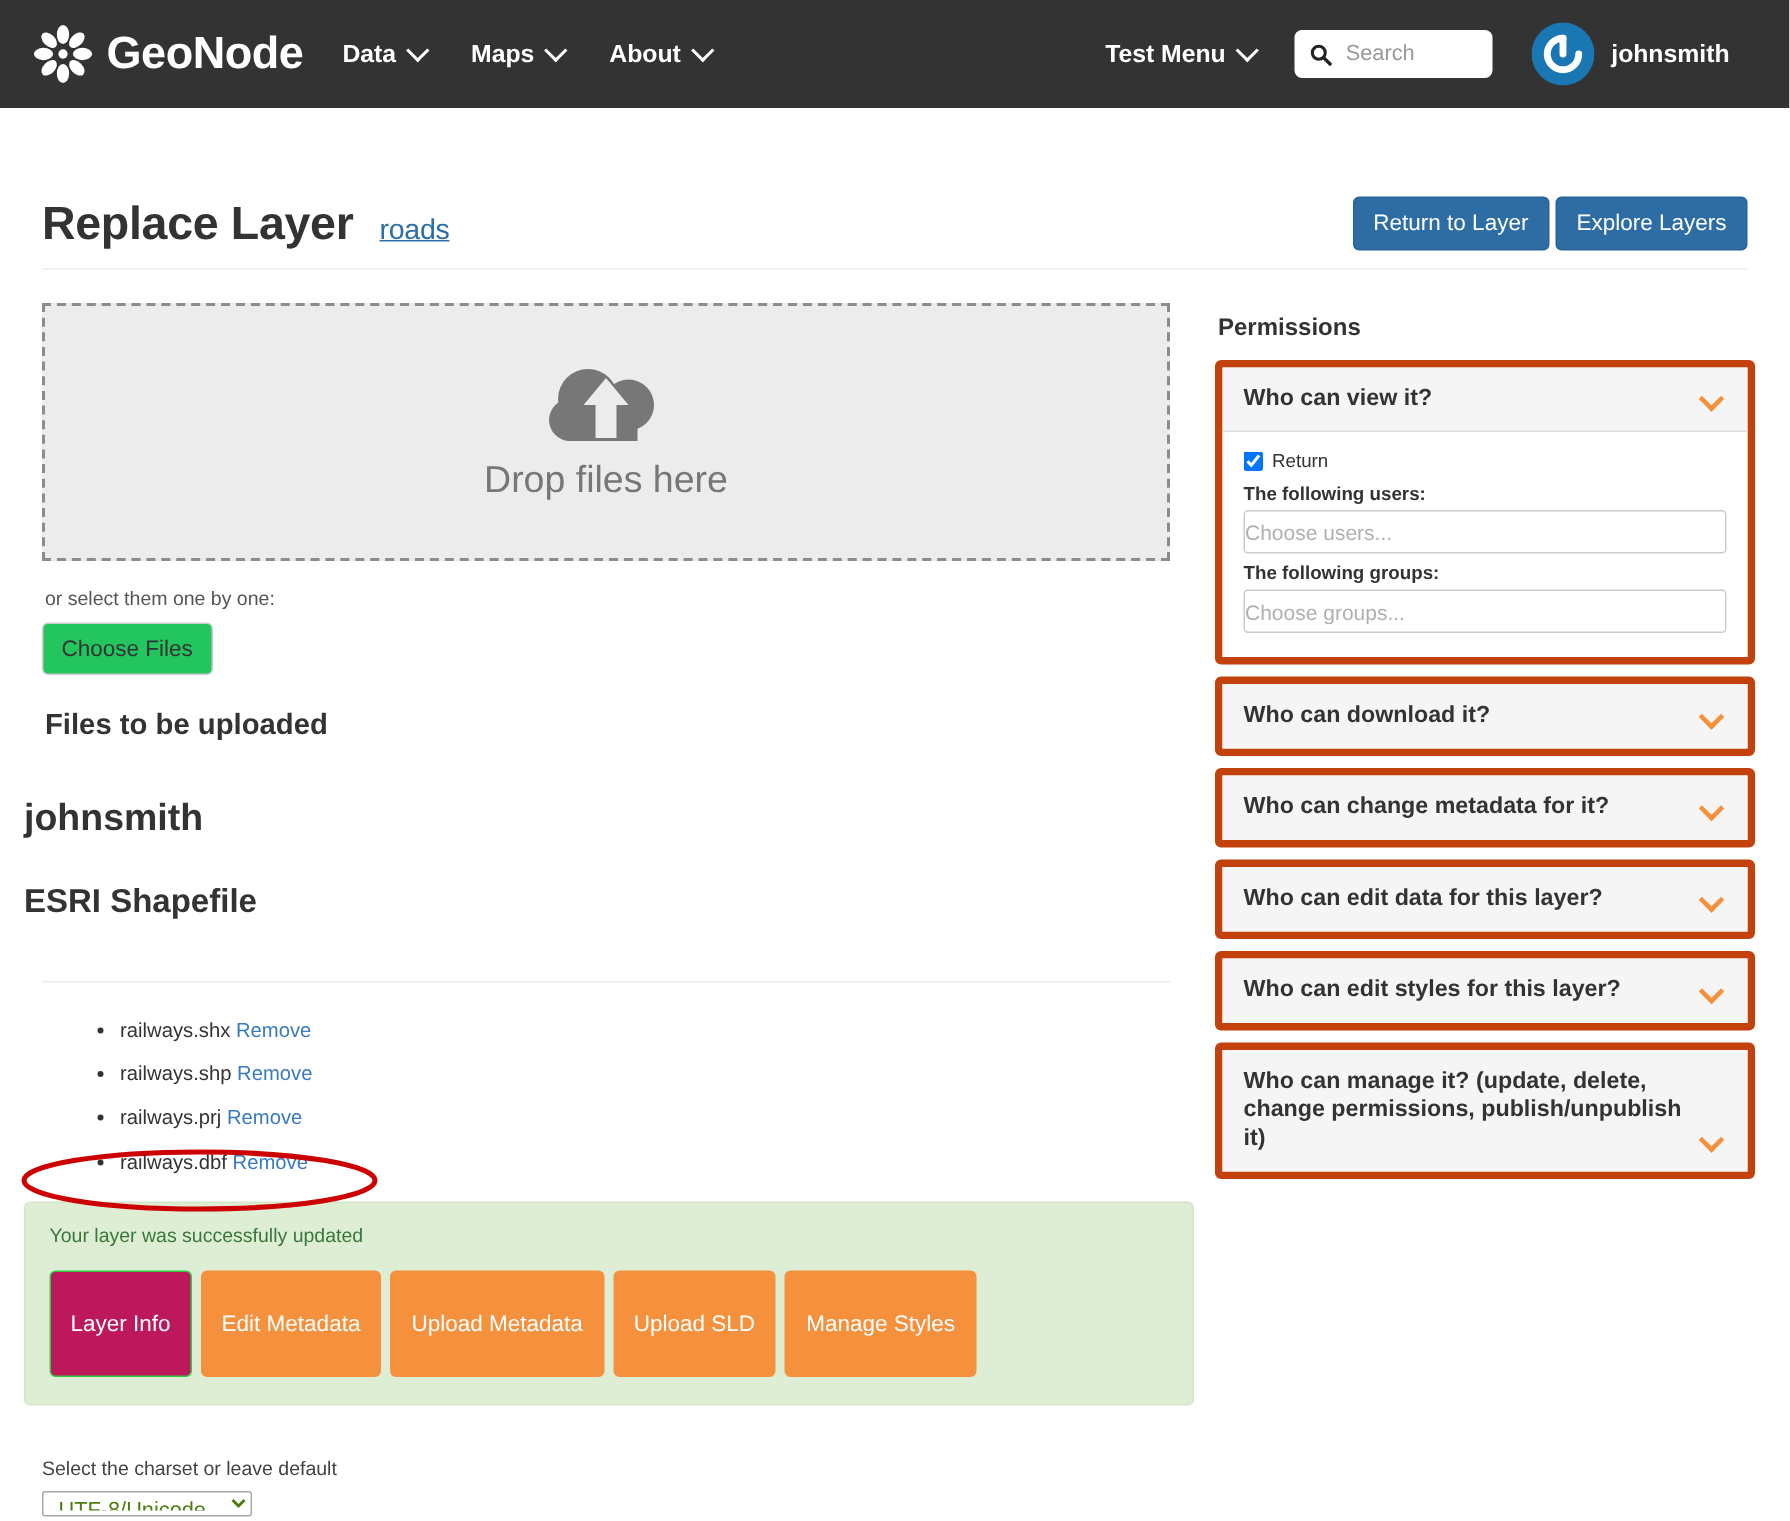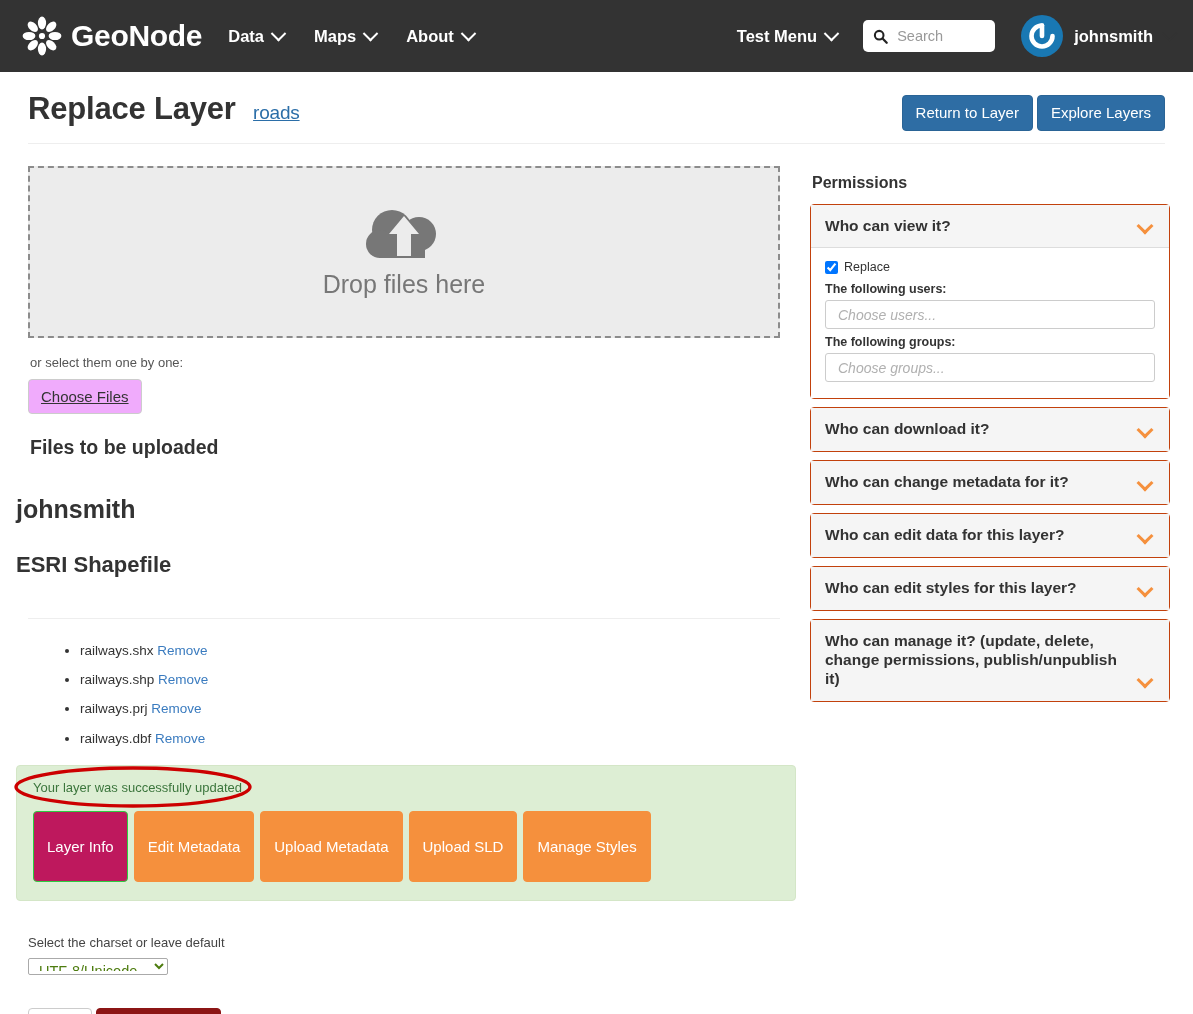--- a/index.html
+++ b/index.html
@@ -85,22 +85,22 @@
   }
   .search-input::placeholder { color: #999; }
   .user-block { display: flex; align-items: center; gap: 11px; cursor: pointer; }
   .avatar { width: 42px; height: 42px; border-radius: 50%; display:block; }
   .user-name { color: #ffffff; font-size: 16.5px; font-weight: bold; }
 
   
   .page-wrap { padding: 0 28px; position: relative; }
   .page-head {
     display: flex;
-    align-items: center;
-    padding-top: 16px;
+    align-items: flex-end;
+    padding-top: 52px;
     padding-bottom: 12px;
     border-bottom: 1px solid #eeeeee;
     margin-bottom: 22px;
   }
   .page-title {
     font-size: 31px;
     font-weight: bold;
     color: #333333;
     margin: 0;
     letter-spacing: -0.2px;
@@ -146,27 +146,26 @@
     cursor: pointer;
   }
   .cloud-icon { width: 90px; height: 66px; display:block; }
   .dropzone-text {
     font-size: 25px;
     color: #777777;
     font-weight: normal;
   }
   .hint-text { font-size: 13px; color: #555555; margin: 17px 0 9px 2px; }
   .btn-file {
-    background: #f0abfc;
+    background: #22c55e;
     border: 1px solid #cccccc;
     border-radius: 4px;
     color: #333333;
     font-size: 15px;
     padding: 7px 12px;
-    text-decoration: underline;
   }
   .section-title {
     font-size: 19.5px;
     font-weight: bold;
     color: #333333;
     margin: 22px 0 0 2px;
   }
   .file-group-name {
     font-size: 25px;
     font-weight: bold;
@@ -232,21 +231,21 @@
   .btn-darkred { background: #8c1515; border-color: #8c1515; color: #ffffff; font-size: 15px; padding: 7px 13px; }
 
   
   .perm-title {
     font-size: 16px;
     font-weight: bold;
     color: #333333;
     margin: 0 0 12px 2px;
   }
   .panel {
-    border: 1px solid #c2410c;
+    border: 5px solid #c2410c;
     border-radius: 4px;
     margin-bottom: 8px;
     background: #e5e5e5;
   }
   .panel-head {
     background: #f5f5f5;
     padding: 12px 14px;
     display: flex;
     align-items: flex-end;
     justify-content: space-between;
@@ -276,23 +275,22 @@
   .check-label { font-size: 12.5px; color: #333333; }
   .field-label { font-size: 12.5px; color: #333333; font-weight: bold; margin: 6px 0 4px 0; }
   .choose-input {
     width: 100%;
     height: 29px;
     border: 1px solid #cccccc;
     border-radius: 3px;
     font-family: "Liberation Sans", sans-serif;
     font-size: 14px;
     color: #333;
-    padding: 4px 12px;
+    padding: 4px 0;
     outline: none;
-    font-style: italic;
   }
   .choose-input::placeholder { color: #b0b0b0; }
 </style>
 </head>
 <body>
 
 <div class="navbar">
   <div class="brand">
     <span class="brand-logo">
       <svg viewBox="0 0 40 40" width="40" height="40" aria-hidden="true">
@@ -444,21 +442,21 @@
       <div class="perm-title">Permissions</div>
 
       <div class="panel">
         <div class="panel-head open">
           <span class="panel-head-title">Who can view it?</span>
           <i class="chev-orange"></i>
         </div>
         <div class="panel-body">
           <div class="check-row">
             <input type="checkbox" checked="" style="">
-            <span class="check-label">Replace</span>
+            <span class="check-label">Return</span>
           </div>
           <div class="field-label">The following users:</div>
           <input class="choose-input" type="text" placeholder="Choose users..." style="">
           <div class="field-label">The following groups:</div>
           <input class="choose-input" type="text" placeholder="Choose groups..." style="">
         </div>
       </div>
 
       <div class="panel">
         <div class="panel-head">

